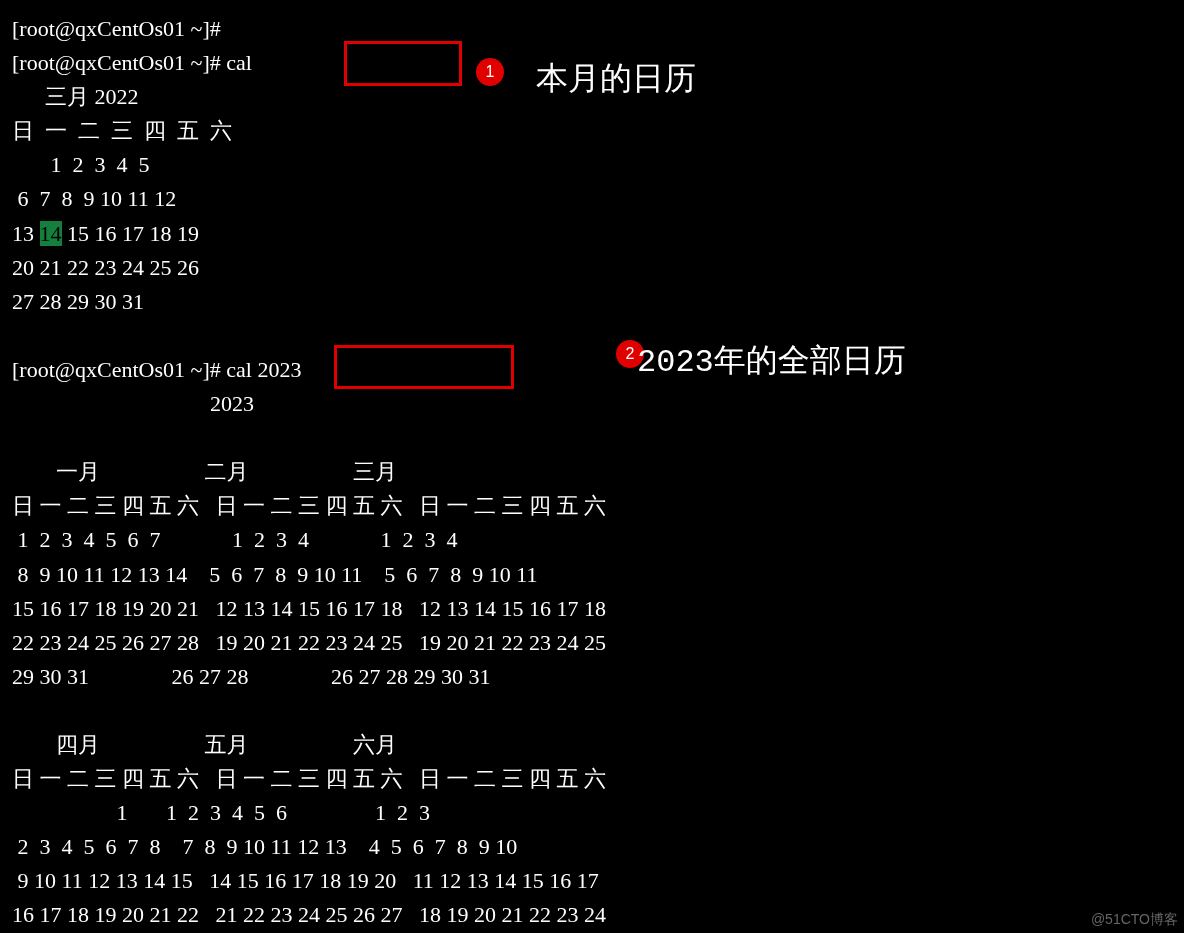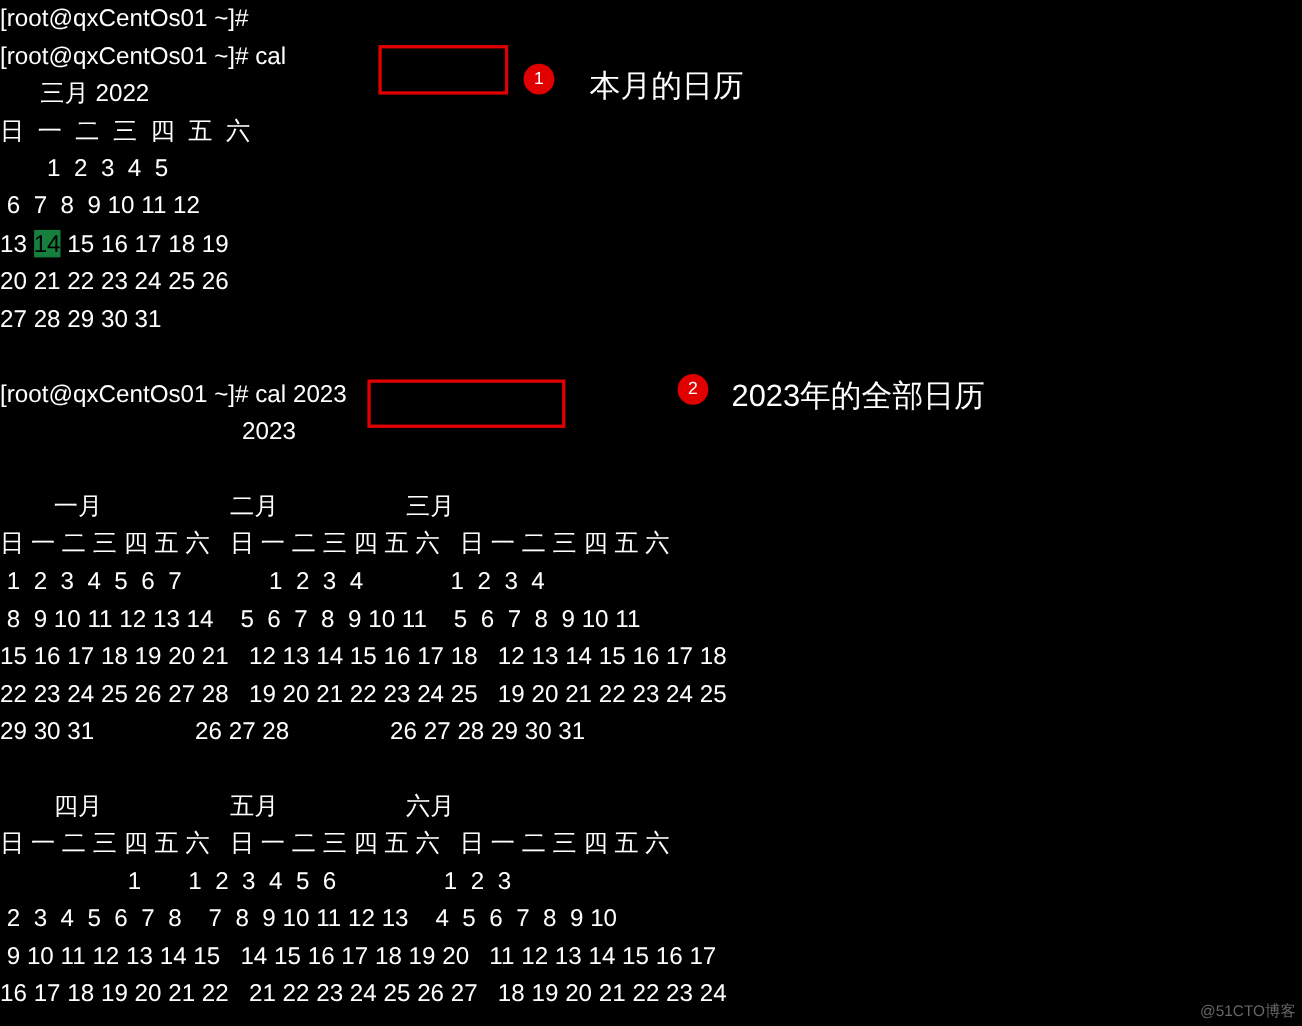--- a/index.html
+++ b/index.html
@@ -7,23 +7,23 @@
     background:#000;
     color:#fff;
     font-family:"Courier New",monospace;
     font-size:22px;
     line-height:1.55;
     width:1184px;height:933px;
     overflow:hidden;
     position:relative;
   }
   pre{
-    margin:0;
+    margin:12px;
     white-space:pre;
-    font-family:Liberation Sans, sans-serif;
+    font-family:Liberation Serif, serif;
     font-size:inherit;
   }
   .highlight{
     background:#15803d;color:#000;
   }
   .redbox{
     position:absolute;
     border:3px solid #e00000;
     box-sizing:border-box;
   }
@@ -32,22 +32,22 @@
     width:28px;height:28px;
     border-radius:50%;
     background:#e00000;color:#fff;
     font-family:"Helvetica Neue",Arial,sans-serif;
     font-size:16px;
     display:flex;align-items:center;justify-content:center;
   }
   .annot{
     position:absolute;
     color:#fff;
-    font-family:Liberation Sans, sans-serif;
-    font-size:28px;
+    font-family:Liberation Mono, monospace;
+    font-size:32px;
     text-align:right;
   }
   .watermark{
     position:absolute;right:6px;bottom:2px;
     color:#666;font-family:"Microsoft YaHei",sans-serif;
     font-size:14px;
     text-align:right;
   }
 </style>
 </head>
@@ -82,15 +82,15 @@
 16 17 18 19 20 21 22   21 22 23 24 25 26 27   18 19 20 21 22 23 24
 </pre>
 
 <div class="redbox" style="left:344px;top:41px;width:118px;height:45px;"></div>
 <div class="redbox" style="left:334px;top:345px;width:180px;height:44px;"></div>
 
 <div class="badge" style="left:476px;top:58px;">1</div>
 <div class="annot" style="left:536px;top:56px;">本月的日历</div>
 
 <div class="badge" style="left:616px;top:340px;">2</div>
-<div class="annot" style="left:665px;top:338px;">2023年的全部日历</div>
+<div class="annot" style="left:637px;top:338px;">2023年的全部日历</div>
 
 <div class="watermark">@51CTO博客</div>
 
 </body></html>

